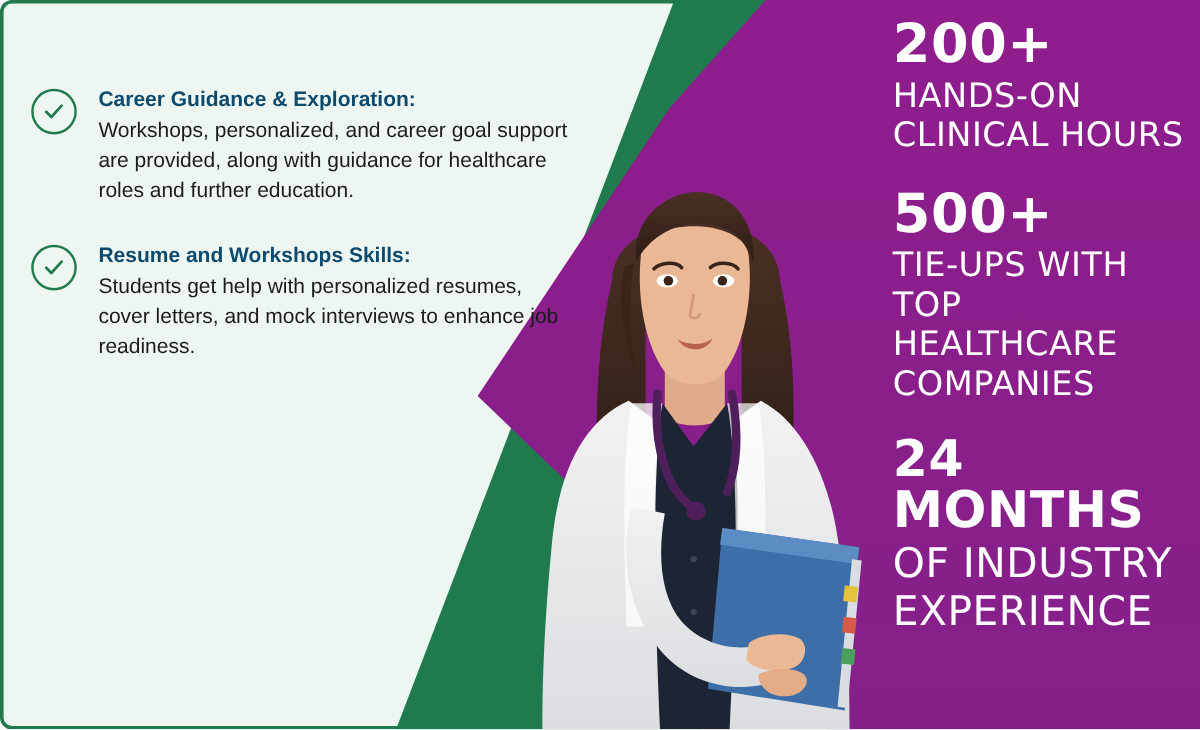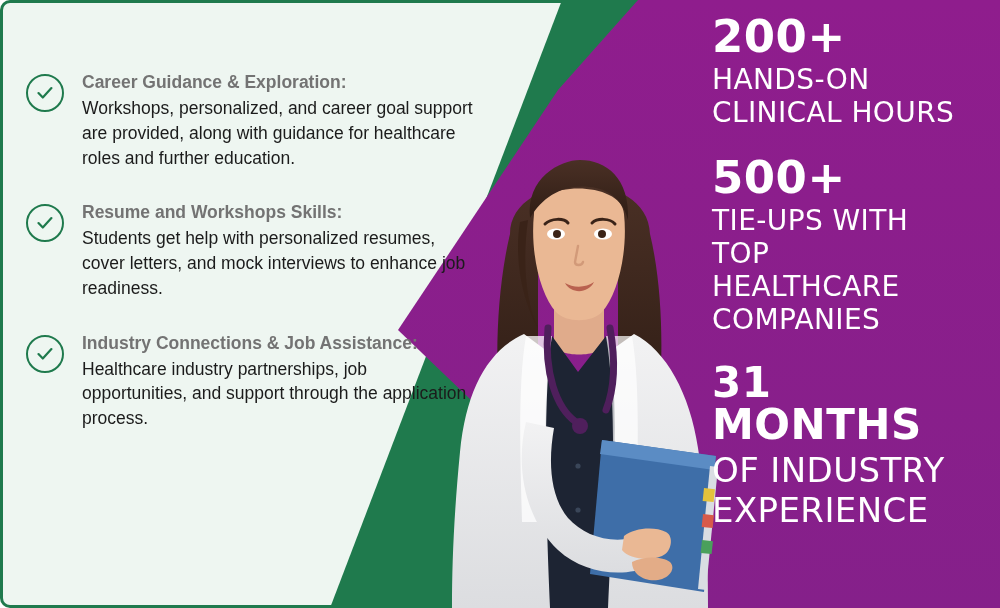--- a/index.html
+++ b/index.html
@@ -84,21 +84,21 @@
     top: 50%;
     transform: translate(-50%, -50%);
   }
   .item-text {
     font-size: 17.5px;
     line-height: 1.42;
     color: #181818;
   }
   .item-title {
     font-weight: bold;
-    color: #737373;
+    color: #0c4a6e;
     display: block;
     margin-bottom: 1px;
   }
   .item-body {
     display: block;
     color: #1b1b1b;
   }
 
   
   .photo {
@@ -106,21 +106,21 @@
     left: 418px;
     top: 122px;
     width: 320px;
     height: 486px;
     z-index: 4;
   }
 
   
   .stats {
     position: absolute;
-    left: 712px;
+    left: 744px;
     top: 14px;
     width: 250px;
     z-index: 5;
     color: #ffffff;
   }
   .stat {
     margin-bottom: 26px;
   }
   .stat-num {
     font-family: "DejaVu Sans", sans-serif;
@@ -242,42 +242,31 @@
         <svg width="16" height="13" viewBox="0 0 16 13">
             <path d="M1.5 6.6 L5.8 11 L14.4 1.6" stroke="#1f7a4d" stroke-width="2.2" fill="none" stroke-linecap="round" stroke-linejoin="round"></path>
           </svg>
       </span>
       <span class="item-text">
         <span class="item-title">Resume and Workshops Skills:</span>
         <span class="item-body">Students get help with personalized resumes, cover letters, and mock interviews to enhance job readiness.</span>
       </span>
     </div>
 
-    <div class="item">
-      <span class="check">
-        <svg width="16" height="13" viewBox="0 0 16 13">
-            <path d="M1.5 6.6 L5.8 11 L14.4 1.6" stroke="#1f7a4d" stroke-width="2.2" fill="none" stroke-linecap="round" stroke-linejoin="round"></path>
-          </svg>
-      </span>
-      <span class="item-text">
-        <span class="item-title">Industry Connections &amp; Job Assistance:</span>
-        <span class="item-body">Healthcare industry partnerships, job opportunities, and support through the application process.</span>
-      </span>
-    </div>
 
   </div>
 
   <div class="stats">
     <div class="stat">
       <div class="stat-num">200+</div>
       <div class="stat-label">HANDS-ON CLINICAL HOURS</div>
     </div>
     <div class="stat">
       <div class="stat-num">500+</div>
       <div class="stat-label">TIE-UPS WITH TOP HEALTHCARE COMPANIES</div>
     </div>
     <div class="stat wide">
-      <div class="stat-num">31 MONTHS</div>
+      <div class="stat-num">24 MONTHS</div>
       <div class="stat-label">OF INDUSTRY EXPERIENCE</div>
     </div>
   </div>
 
 </div>
 
 </body></html>

